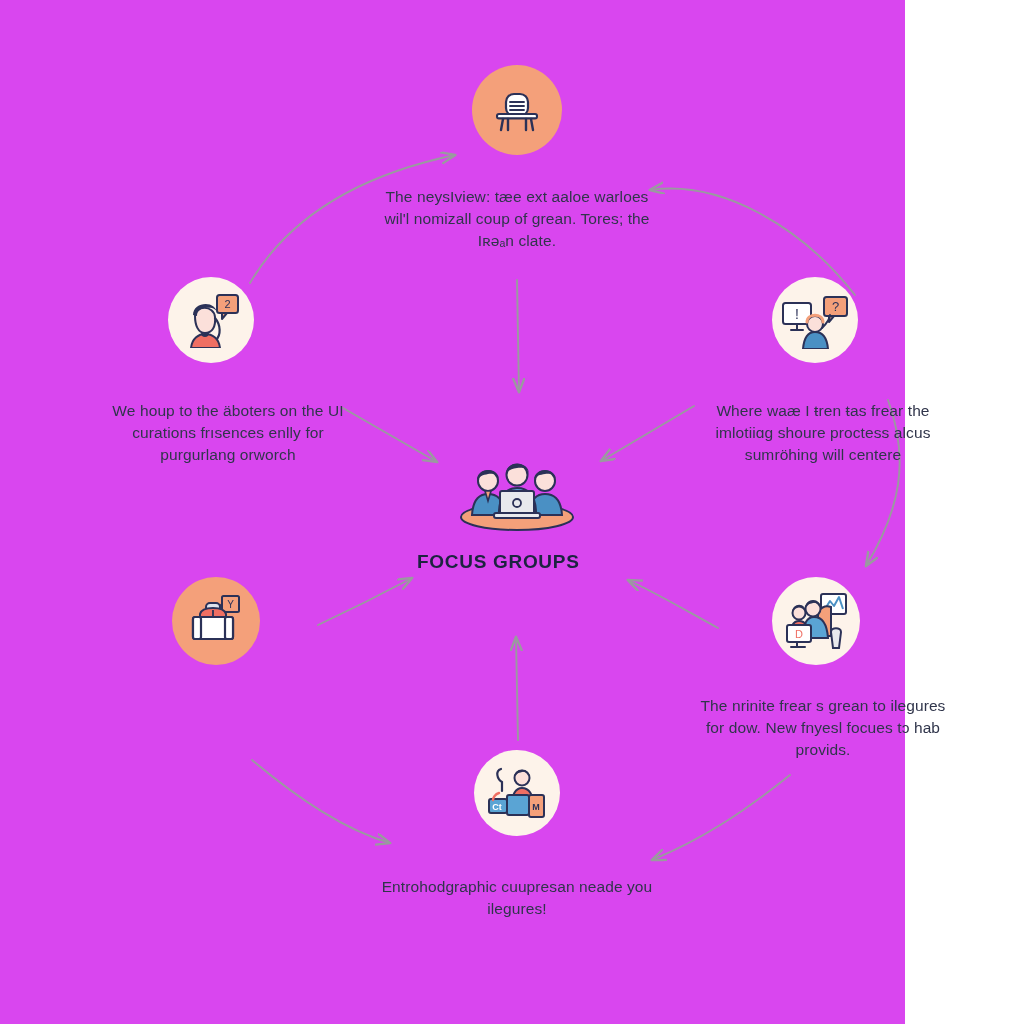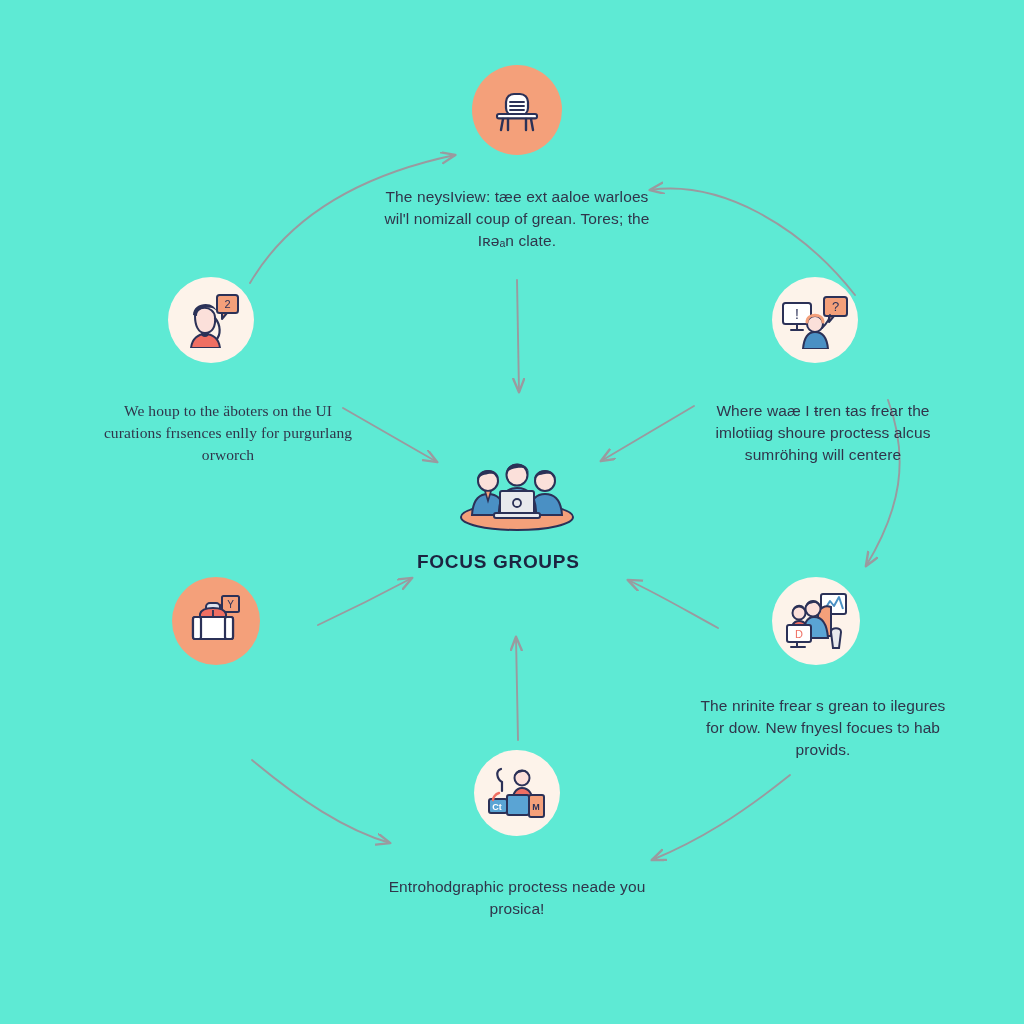--- a/index.html
+++ b/index.html
@@ -2,21 +2,21 @@
 <html><head>
 <meta charset="utf-8">
 <style>
   html,body{margin:0;padding:0;}
   body{
     width:1024px;height:1024px;
     background:#ffffff;
     font-family:"Liberation Sans","DejaVu Sans",sans-serif;
     overflow:hidden;
   }
-  #canvas{position:relative;width:1024px;height:1024px;background:#5eead4;}
+  #canvas{position:relative;width:905px;height:1024px;background:#d946ef;}
 
   svg.arrows{position:absolute;left:0;top:0;width:1024px;height:1024px;pointer-events:none;}
 
   .node{position:absolute;}
   .badge{
     position:absolute;
     border-radius:50%;
     display:flex;align-items:center;justify-content:center;
   }
   .cap{
@@ -96,21 +96,21 @@
       <rect x="36" y="3" width="21" height="18" rx="2.5" fill="#f4a07a" stroke="#2b3157" stroke-width="2"></rect>
       <path d="M41,21 L41,27 L46,21 Z" fill="#f4a07a" stroke="#2b3157" stroke-width="2" stroke-linejoin="round"></path>
       <text x="46.5" y="16" font-size="11" font-family="Liberation Sans, sans-serif" fill="#2b3157" text-anchor="middle">2</text>
       <path d="M14,24 C14,13 33,13 34,25 C35,35 31,41 24,41 C17,41 14,33 14,24 Z" fill="#fbe0da" stroke="#2b3157" stroke-width="2"></path>
       <path d="M12,23 C12,9 36,8 36,22 C36,16 30,15 24,16 C18,17 16,20 16,24 Z" fill="#2b3157"></path>
       <path d="M34,26 C40,33 40,43 35,48" fill="none" stroke="#2b3157" stroke-width="2.2" stroke-linecap="round"></path>
       <path d="M10,56 C11,46 18,42 24,42 C31,42 38,46 39,56 Z" fill="#ef6f63" stroke="#2b3157" stroke-width="2"></path>
       <path d="M21,41 C21,45 27,45 27,41" fill="none" stroke="#2b3157" stroke-width="1.8"></path>
     </svg>
   </div>
-  <div class="cap" style="left:103px;top:400px;width:250px;font-family:Liberation Serif, serif;">We houp to the äboters on the UI curations frısences enlly for purgurlang orworch</div>
+  <div class="cap" style="left:103px;top:400px;width:250px;">We houp to the äboters on the UI curations frısences enlly for purgurlang orworch</div>
 
   <div class="badge c-cream" style="left:772px;top:277px;width:86px;height:86px;">
     <svg class="icon-svg" width="66" height="58" viewBox="0 0 66 58">
       <rect x="1" y="12" width="28" height="21" rx="2.5" fill="#ffffff" stroke="#2b3157" stroke-width="2"></rect>
       <text x="15" y="28" font-size="14" font-family="Liberation Sans, sans-serif" fill="#2b3157" text-anchor="middle">!</text>
       <path d="M15,33 L15,38 M9,39 L21,39" stroke="#2b3157" stroke-width="2" stroke-linecap="round"></path>
       <rect x="42" y="6" width="23" height="19" rx="2.5" fill="#f4a07a" stroke="#2b3157" stroke-width="2"></rect>
       <path d="M47,25 L47,31 L52,25 Z" fill="#f4a07a" stroke="#2b3157" stroke-width="2" stroke-linejoin="round"></path>
       <text x="53.5" y="20" font-size="13" font-family="Liberation Sans, sans-serif" fill="#2b3157" text-anchor="middle">?</text>
       <circle cx="33" cy="33" r="8" fill="#fbe0da" stroke="#2b3157" stroke-width="2"></circle>
@@ -185,15 +185,15 @@
       <path d="M27,13 C27,2 44,2 43,14 C43,7 38,6 35,7 C31,8 28,9 27,13 Z" fill="#2b3157"></path>
       <path d="M24,42 C25,28 29,23 35,23 C42,23 46,28 47,42 Z" fill="#ef6f63" stroke="#2b3157" stroke-width="2"></path>
       <rect x="20" y="30" width="22" height="20" rx="2" fill="#5aa4d4" stroke="#2b3157" stroke-width="2"></rect>
       <rect x="2" y="34" width="18" height="14" rx="2" fill="#5aa4d4" stroke="#2b3157" stroke-width="2"></rect>
       <text x="10" y="45" font-size="9" font-family="Liberation Sans, sans-serif" fill="#ffffff" text-anchor="middle">Ct</text>
       <rect x="42" y="30" width="15" height="22" rx="2" fill="#f4a07a" stroke="#2b3157" stroke-width="2"></rect>
       <text x="49" y="45" font-size="9" font-family="Liberation Sans, sans-serif" fill="#2b3157" text-anchor="middle">M</text>
       <path d="M12,28 C8,29 6,33 6,35" fill="none" stroke="#ef6f63" stroke-width="2.5" stroke-linecap="round"></path>
     </svg>
   </div>
-  <div class="cap" style="left:377px;top:876px;width:280px;">Entrohodgraphic proctess neade you prosica!</div>
+  <div class="cap" style="left:377px;top:876px;width:280px;">Entrohodgraphic cuupresan neade you ilegures!</div>
 
 </div>
 
 </body></html>

